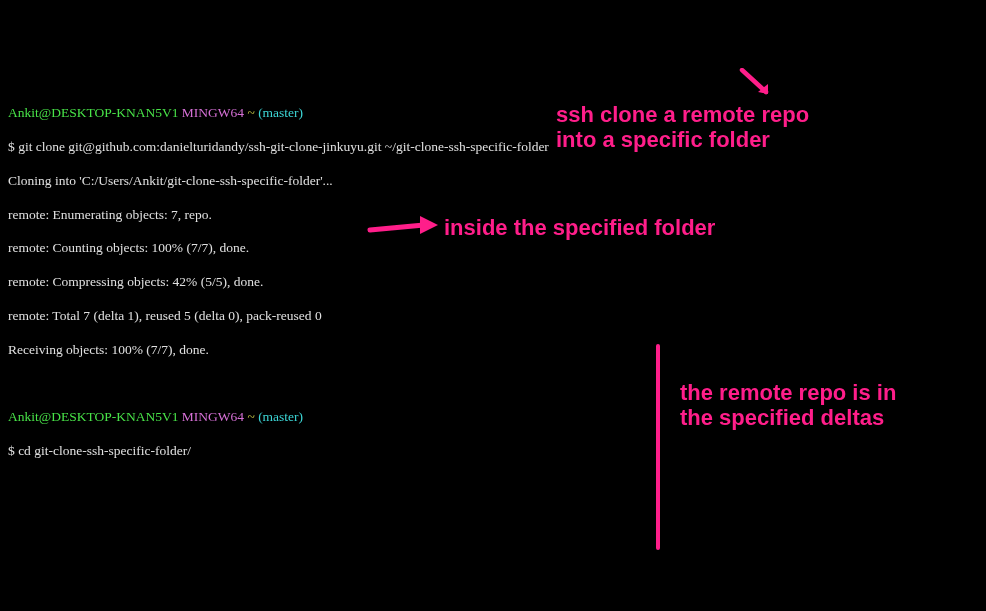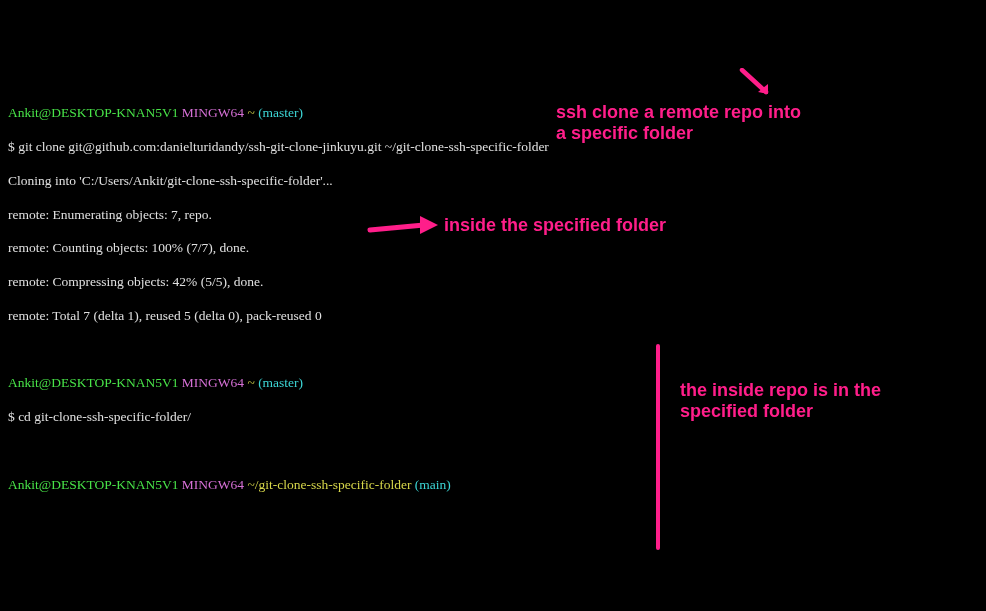--- a/index.html
+++ b/index.html
@@ -21,21 +21,21 @@
   .magenta { color: #d670d6; }
   .yellow  { color: #d7d74a; }
   .cyan    { color: #3cd6d6; }
   .white   { color: #e0e0e0; }
   .blk     { display: block; font-family: Liberation Serif, serif; }
   .annot {
     position: absolute;
     color: #ff1e8a;
     font-family: "Arial", "Helvetica", sans-serif;
     font-weight: 700;
-    font-size: 18px;
+    font-size: 22px;
     line-height: 1.15;
     text-shadow:
       -1px -1px 0 rgba(0,0,0,.5),
        1px -1px 0 rgba(0,0,0,.5),
       -1px  1px 0 rgba(0,0,0,.5),
        1px  1px 0 rgba(0,0,0,.5);
     white-space: normal;
   }
   .arrow {
     position: absolute;
@@ -55,25 +55,25 @@
 
 
 <div>
 <span class="blk"><span class="green">Ankit@DESKTOP-KNAN5V1</span><span class="white"> </span><span class="magenta">MINGW64</span><span class="white"> </span><span class="yellow">~</span><span class="white"> </span><span class="cyan">(master)</span></span>
 <span class="blk white">$ git clone git@github.com:danielturidandy/ssh-git-clone-jinkuyu.git ~/git-clone-ssh-specific-folder</span>
 <span class="blk white">Cloning into 'C:/Users/Ankit/git-clone-ssh-specific-folder'...</span>
 <span class="blk white">remote: Enumerating objects: 7, repo.</span>
 <span class="blk white">remote: Counting objects: 100% (7/7), done.</span>
 <span class="blk white">remote: Compressing objects: 42% (5/5), done.</span>
 <span class="blk white">remote: Total 7 (delta 1), reused 5 (delta 0), pack-reused 0</span>
+<span class="blk white">Receiving objects: 100% (7/7), done.</span>
 <span class="blk">&nbsp;</span>
 <span class="blk"><span class="green">Ankit@DESKTOP-KNAN5V1</span><span class="white"> </span><span class="magenta">MINGW64</span><span class="white"> </span><span class="yellow">~</span><span class="white"> </span><span class="cyan">(master)</span></span>
 <span class="blk white">$ cd git-clone-ssh-specific-folder/</span>
 <span class="blk">&nbsp;</span>
-<span class="blk"><span class="green">Ankit@DESKTOP-KNAN5V1</span><span class="white"> </span><span class="magenta">MINGW64</span><span class="white"> </span><span class="yellow">~/git-clone-ssh-specific-folder</span><span class="white"> </span><span class="cyan">(main)</span></span>
 
 
 
 
 
 
 
 
 
 
@@ -96,16 +96,16 @@
 </svg>
 <div class="annot" style="left:556px; top:102px; width:260px;">ssh clone a remote repo into a specific folder</div>
 
 <svg class="arrow" style="left:366px; top:214px;" width="74" height="26" viewBox="0 0 74 26">
   <path d="M 4 16 L 58 11" stroke="#ff1e8a" stroke-width="5" fill="none" stroke-linecap="round"></path>
   <path d="M 54 2 L 72 11 L 54 20 Z" fill="#ff1e8a"></path>
 </svg>
 <div class="annot" style="left:444px; top:215px;text-align:center;">inside the specified folder</div>
 
 <div class="vbar" style="left:656px; top:344px; height:206px;"></div>
-<div class="annot" style="left:680px; top:380px; width:230px;">the inside repo is in the specified folder</div>
+<div class="annot" style="left:680px; top:380px; width:230px;">the remote repo is in the specified deltas</div>
 
 
 
 
 </body></html>

